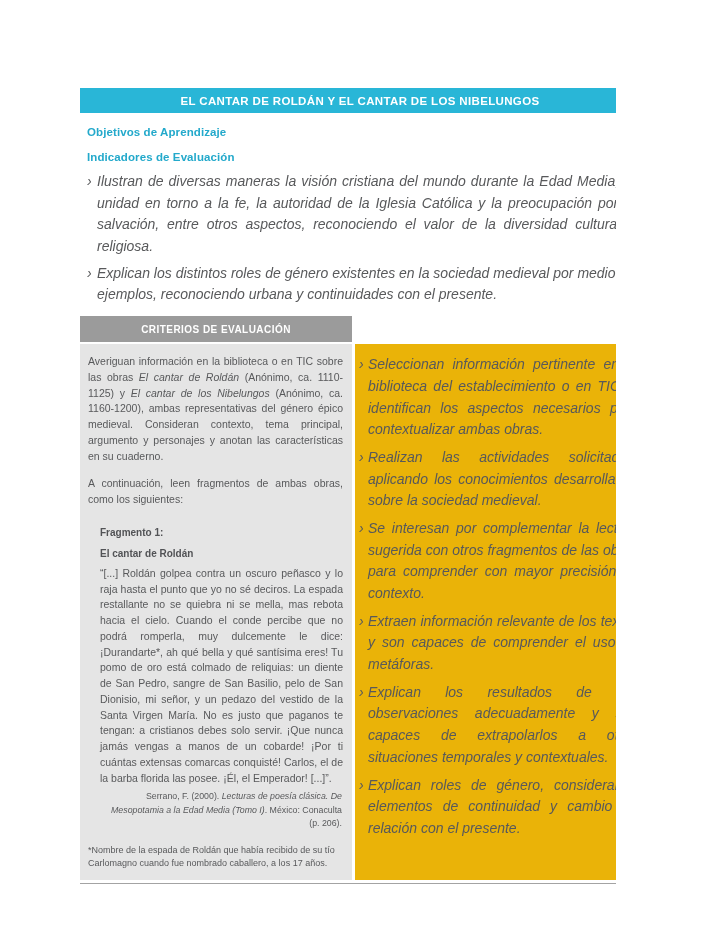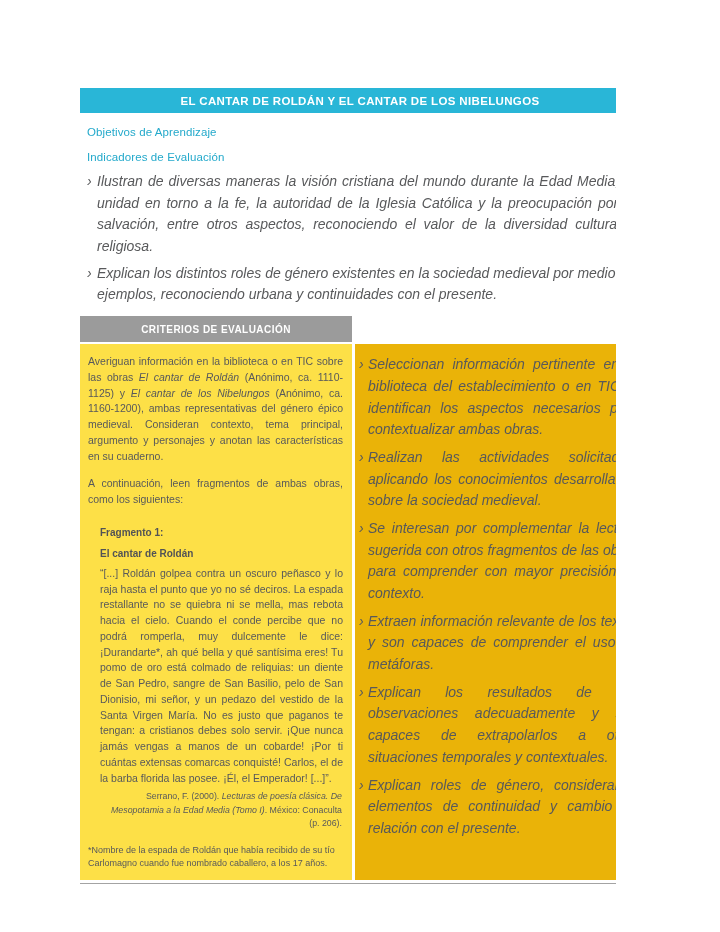--- a/index.html
+++ b/index.html
@@ -7,21 +7,21 @@
     font-family:"Liberation Sans", sans-serif; color:#58595b;
     -webkit-font-smoothing:antialiased; }
   .page { position:relative; width:616px; height:932px; overflow:hidden;border-radius:6px; }
   .content { position:absolute; left:80px; top:88px; width:560px; }
 
   .title-bar { height:25px; background:#29b6d7; color:#ffffff;
     display:flex; align-items:center; justify-content:center;
     font-size:11.5px; font-weight:bold; letter-spacing:.35px; }
 
   .section { padding:0 5px 0 7px; }
-  .section-heading { color:#23a9cb; font-weight:normal; font-size:11.5px;
+  .section-heading { color:#23a9cb; font-weight:bold; font-size:11.5px;
     margin-top:13px; letter-spacing:.1px; }
 
   .body-text { font-size:10.5px; line-height:1.55; text-align:justify;
     margin-top:9px; }
   .bd { font-weight:bold; }
   .it { font-style:italic; }
 
   ul.marked { list-style:none; margin-top:8px; }
   ul.marked li { position:relative; padding-left:10px; font-size:14px;
     line-height:1.55; text-align:justify; margin-bottom:5px;font-style:italic; }
@@ -29,21 +29,21 @@
     color:#58595b; }
 
   .doc-table { margin-top:10px; border-bottom:1.5px solid #a3a3a3;
     padding-bottom:3px; }
   .thead { display:grid; grid-template-columns:272px 285px; column-gap:3px;
     margin-bottom:2px; }
   .th { background:#9b9b9b; color:#ffffff; height:26px; display:flex;
     align-items:center; justify-content:center; font-size:10px;
     font-weight:bold; letter-spacing:.45px; }
   .tbody { display:grid; grid-template-columns:272px 285px; column-gap:3px; }
-  .td-left { background:#fde047; min-height:459px; display:flex;
+  .td-left { background:#e5e5e5; min-height:459px; display:flex;
     flex-direction:column; padding:10px 9px 9px 8px; }
   .td-right { background:#eab308; padding:10px 2px 8px 4px; }
 
   .cell-para { font-size:10.5px; line-height:1.5; text-align:justify; }
   .cell-para + .cell-para { margin-top:12px; }
   .fragment { margin-left:12px; margin-top:11px; }
   .fragment-label, .fragment-title { font-size:10px; font-weight:bold;
     line-height:1.5; margin-top:6px; color:#525356; }
   .quote { font-size:10.5px; line-height:1.5; text-align:justify;
     margin-top:5px; }

